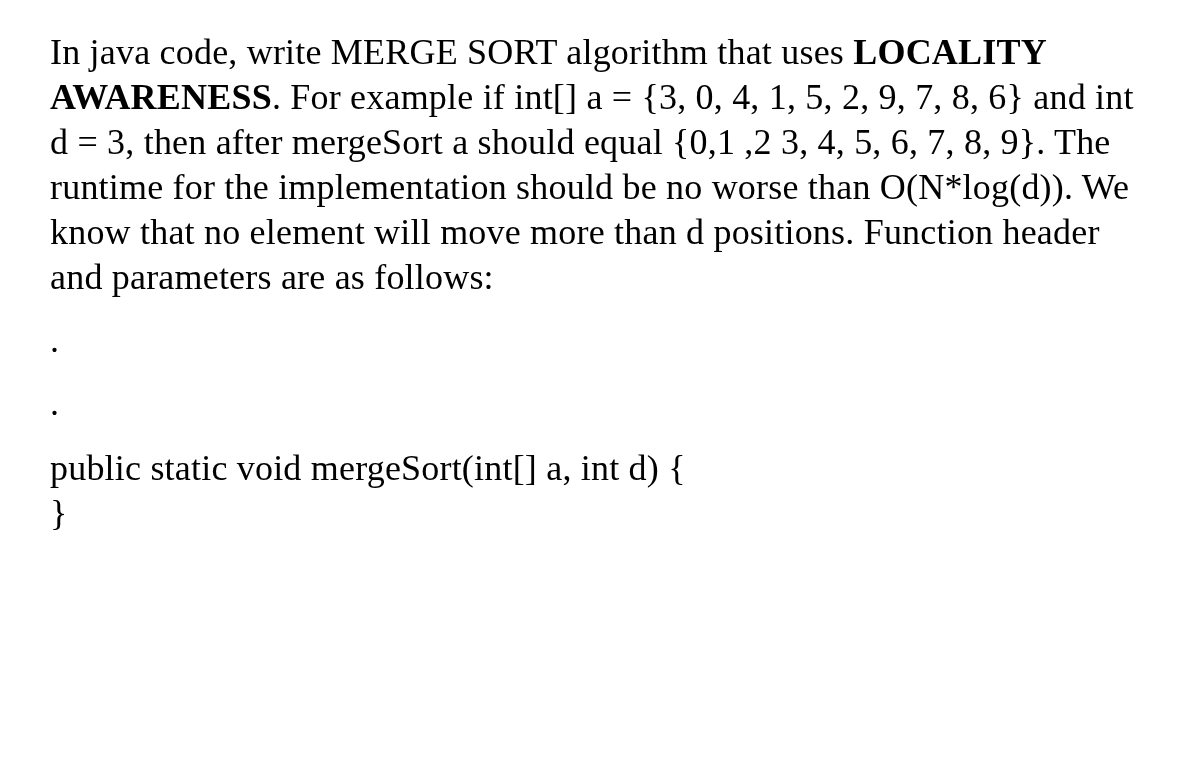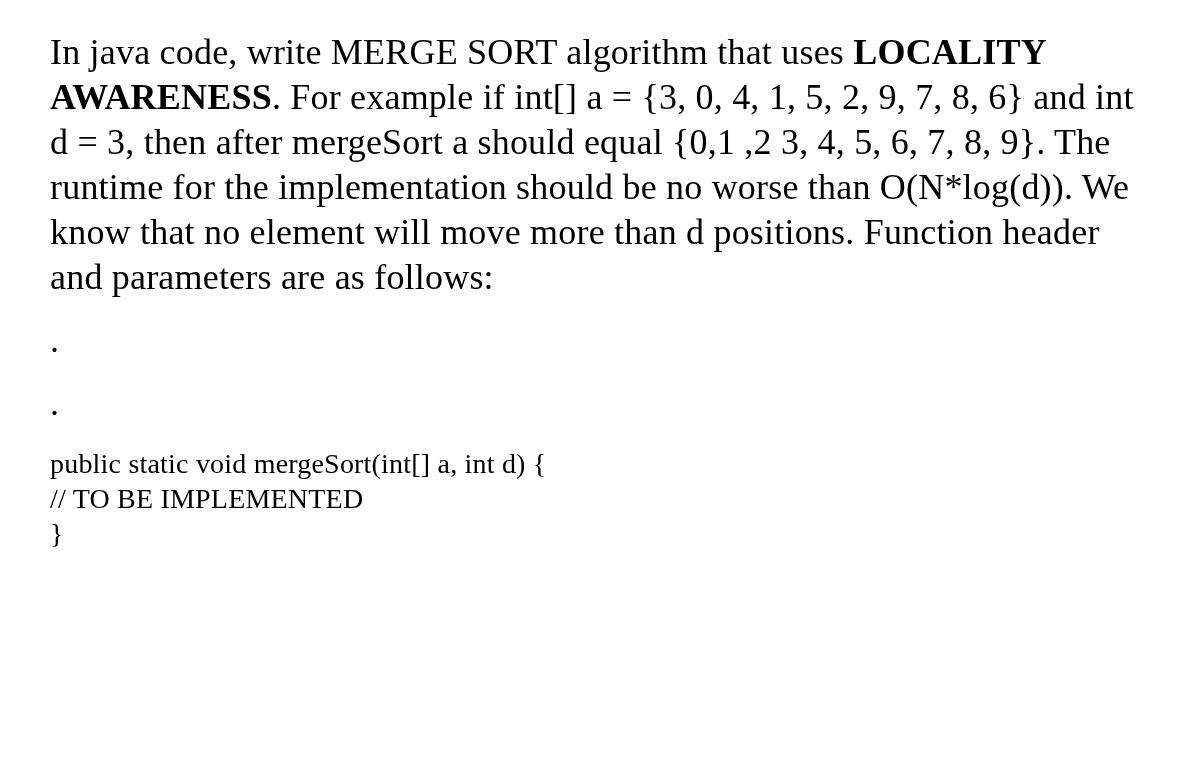--- a/index.html
+++ b/index.html
@@ -25,31 +25,30 @@
     .bold {
       font-weight: bold;
     }
     .bullet {
       margin-top: 18px;
       margin-bottom: 18px;
       font-size: 36px;
     }
     .code-block {
       margin-top: 20px;
-      font-size: 28px;
+      font-size: 36px;
       line-height: 1.25;
     }
   </style>
 </head>
 <body>
 
 <div class="content">
   <div class="paragraph">
     <span>In java code, write MERGE SORT algorithm that uses </span><span class="bold">LOCALITY AWARENESS</span><span>. For example if int[] a = {3, 0, 4, 1, 5, 2, 9, 7, 8, 6} and int d = 3, then after mergeSort a should equal {0,1 ,2 3, 4, 5, 6, 7, 8, 9}. The runtime for the implementation should be no worse than O(N*log(d)). We know that no element will move more than d positions. Function header and parameters are as follows:</span>
   </div>
   <div class="bullet">.</div>
   <div class="bullet">.</div>
   <div class="code-block">
     <div>public static void mergeSort(int[] a, int d) {</div>
-    <div>// TO BE IMPLEMENTED</div>
     <div>}</div>
   </div>
 </div>
 
 </body></html>

